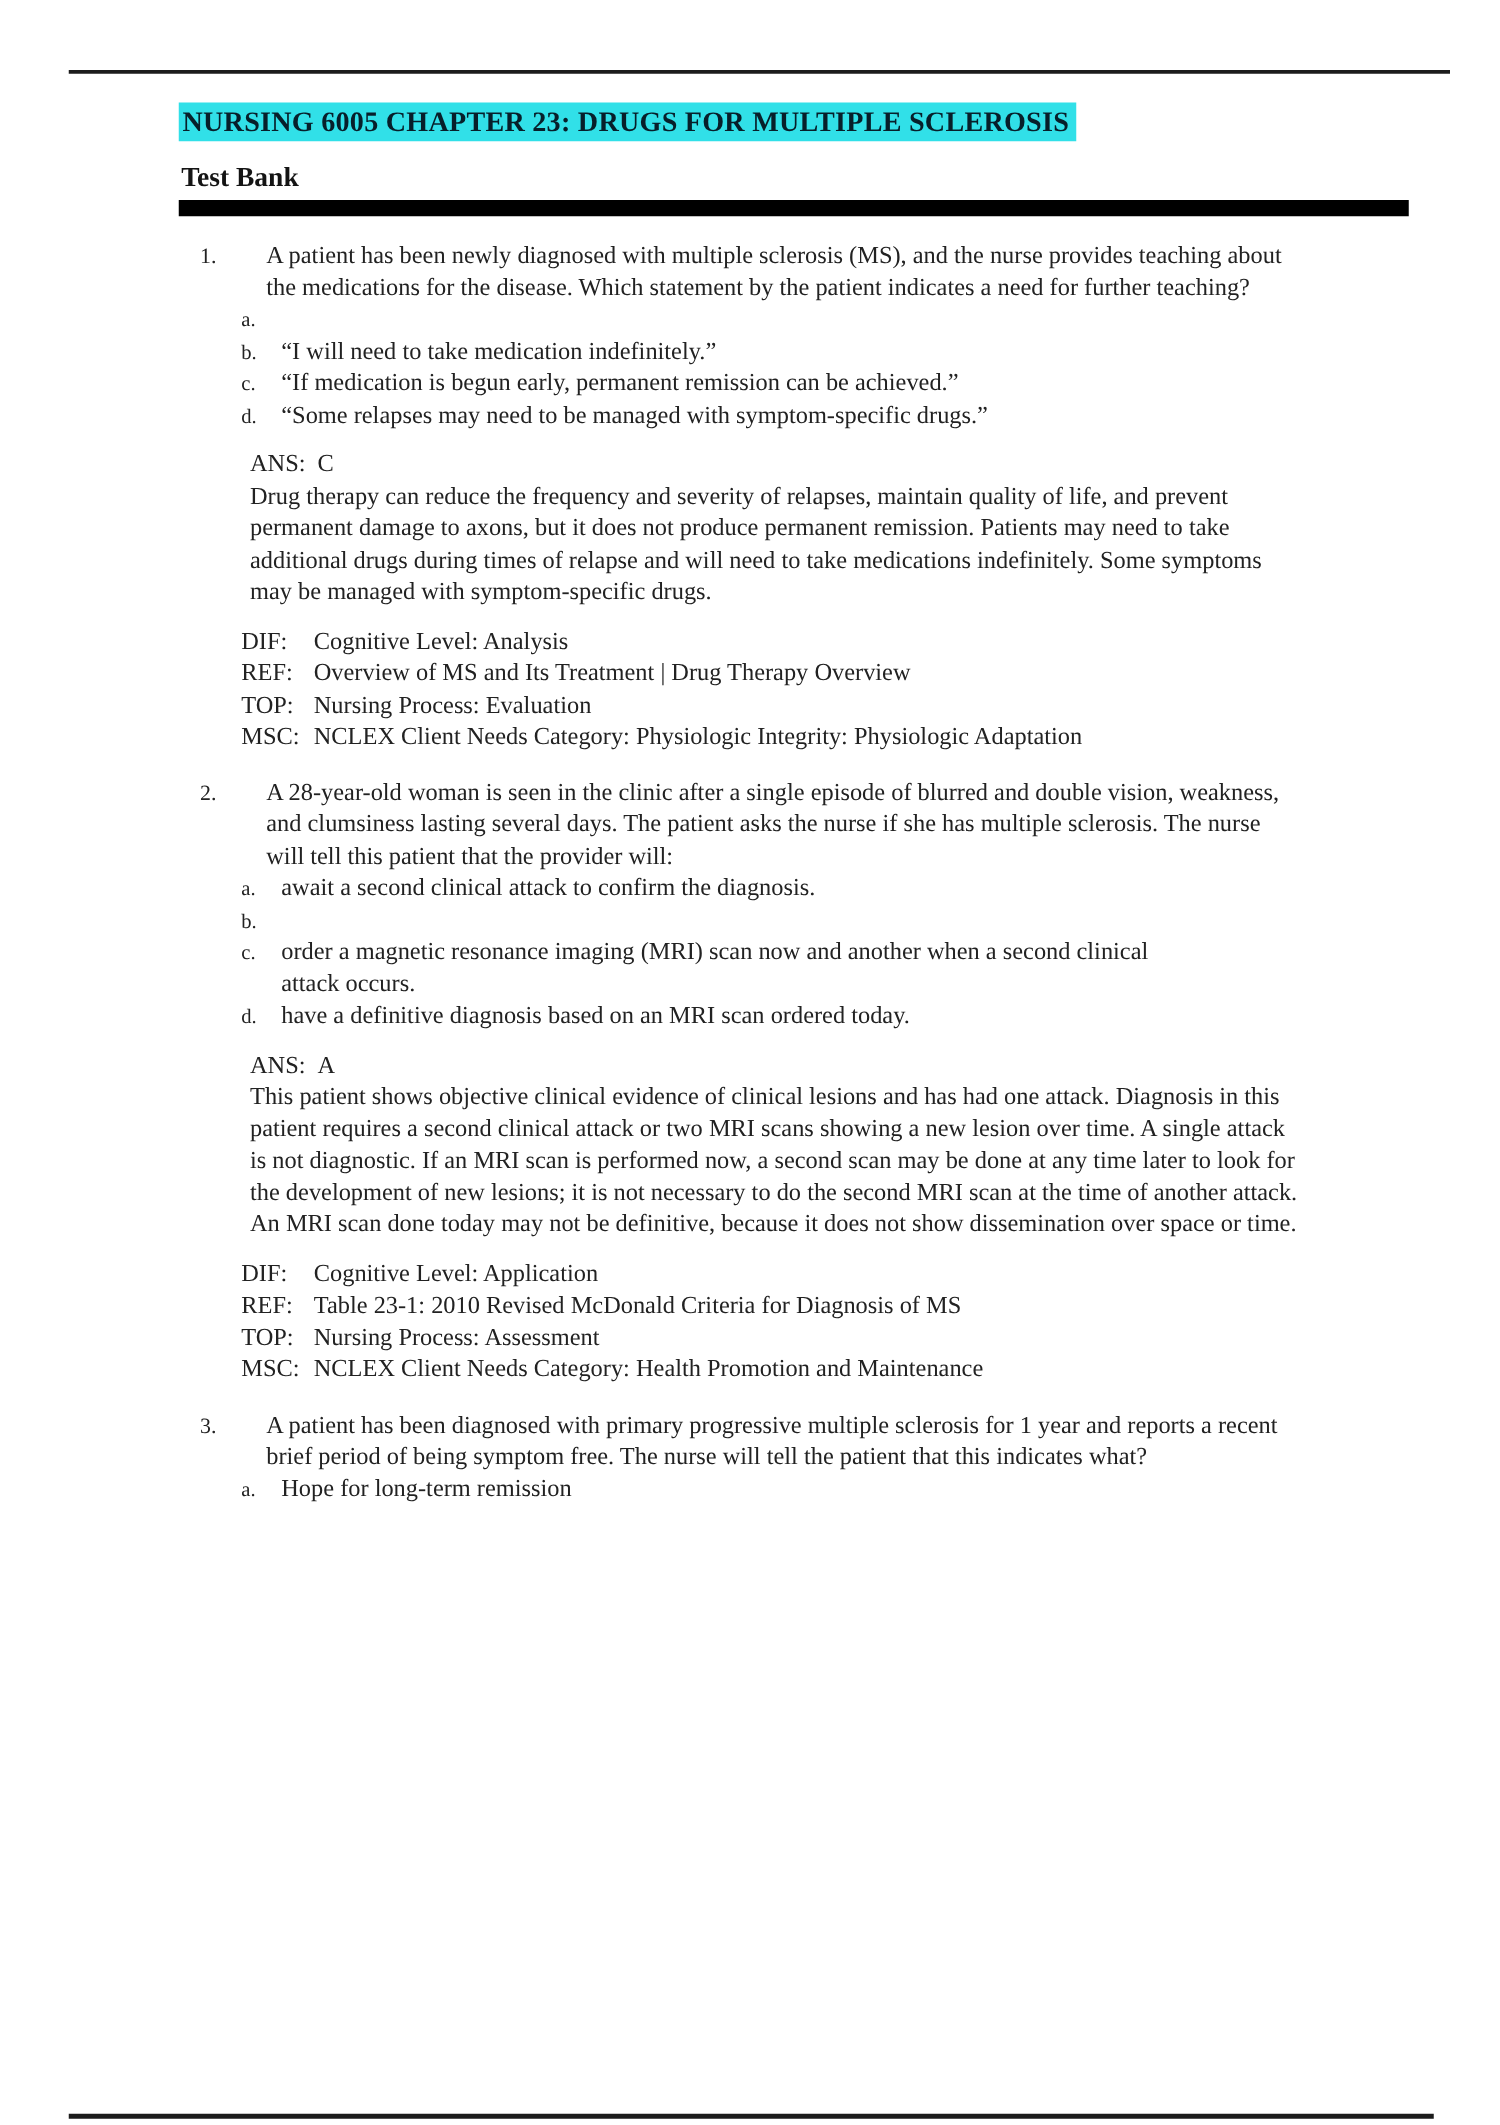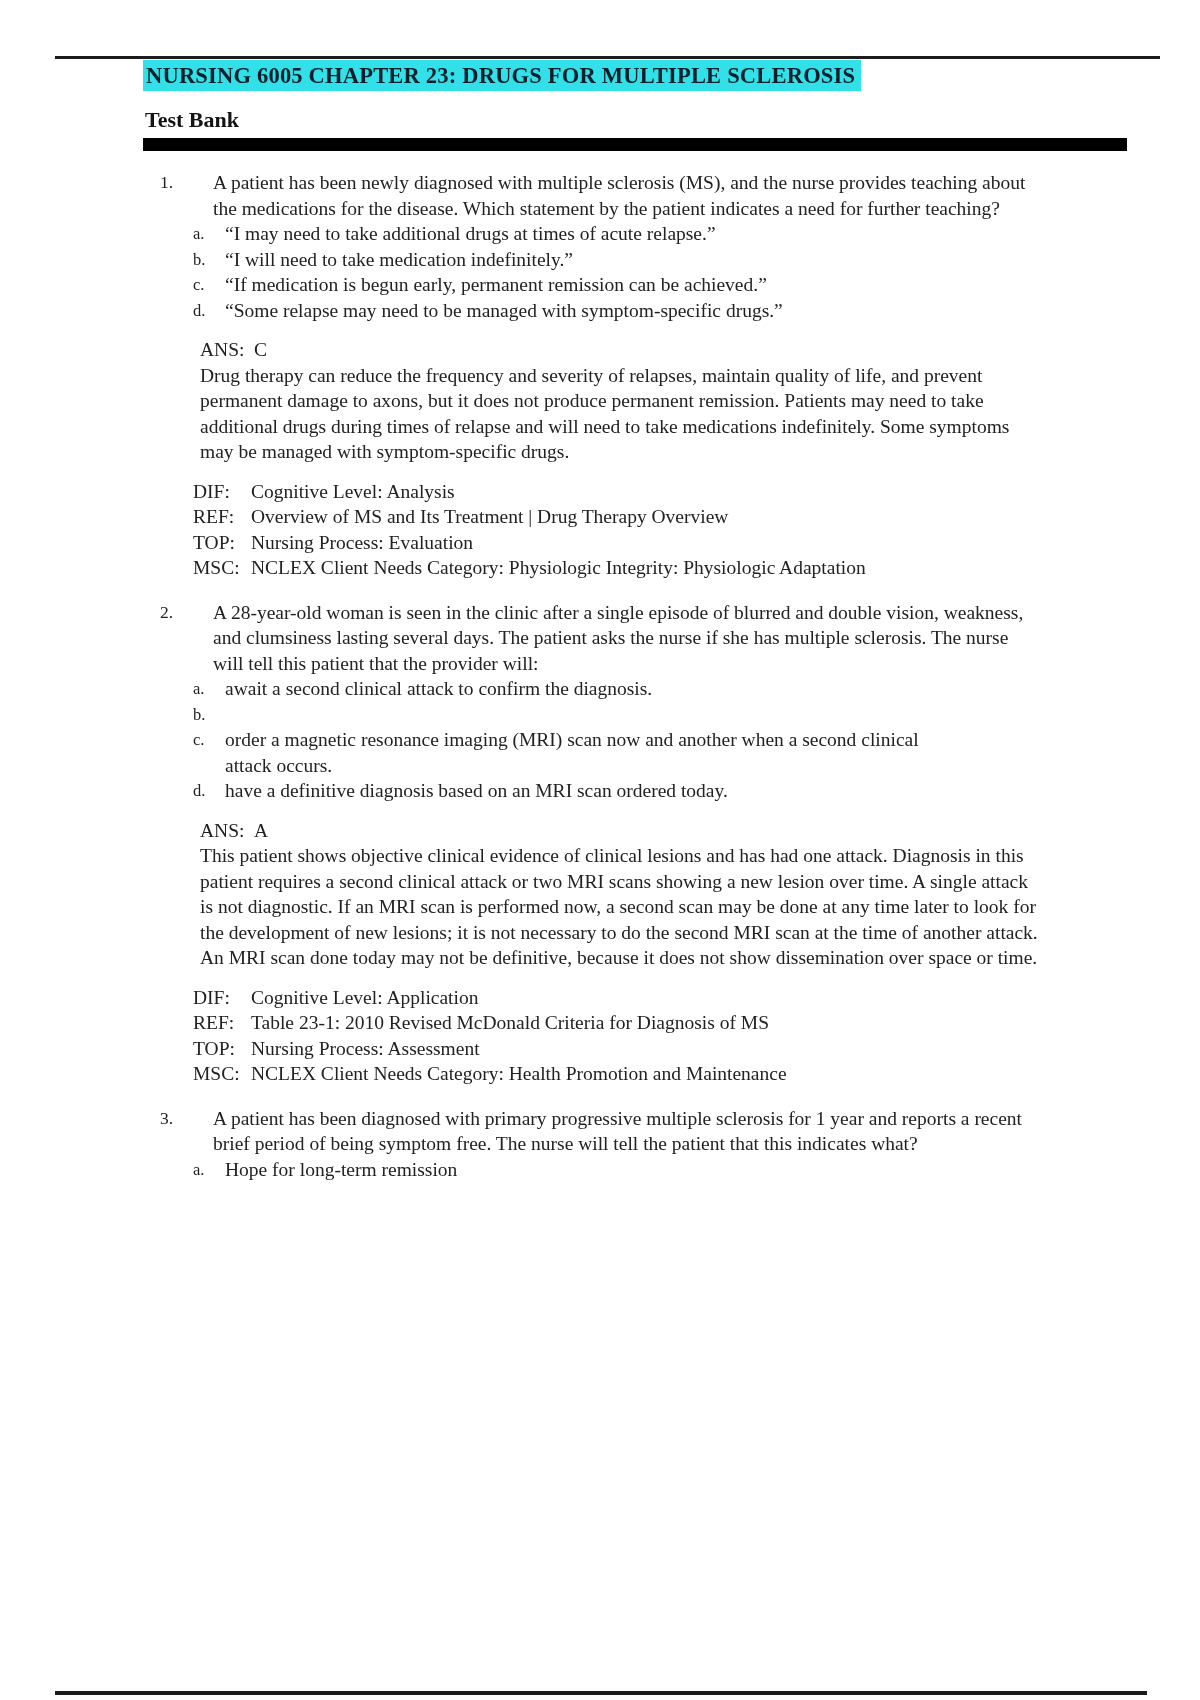--- a/index.html
+++ b/index.html
@@ -27,21 +27,21 @@
     position: absolute;
     left: 55px;
     top: 1691px;
     width: 1092px;
     height: 4px;
     background: #1c1c1c;
   }
   .content {
     position: absolute;
     left: 143px;
-    top: 60px;
+    top: 82px;
     width: 895px;
   }
   .doc-title {
     display: inline-block;
     background: #31e0e8;
     color: #071f2a;
     font-weight: bold;
     font-size: 22.5px;
     line-height: 29px;
     padding: 1px 6px 1px 3px;
@@ -121,33 +121,32 @@
 
 
   <div class="question body-text">
     <div class="q-row">
       <span class="q-num">1.</span>
       <div class="q-stem">A patient has been newly diagnosed with multiple sclerosis (MS), and the nurse provides teaching about the medications for the disease. Which statement by the patient indicates a need for further teaching?</div>
     </div>
     <div class="options">
       <div class="option">
         <span class="opt-letter">a.</span>
-        <div class="opt-text">“I may need to take additional drugs at times of acute relapse.”</div>
       </div>
       <div class="option">
         <span class="opt-letter">b.</span>
         <div class="opt-text">“I will need to take medication indefinitely.”</div>
       </div>
       <div class="option">
         <span class="opt-letter">c.</span>
         <div class="opt-text">“If medication is begun early, permanent remission can be achieved.”</div>
       </div>
       <div class="option">
         <span class="opt-letter">d.</span>
-        <div class="opt-text">“Some relapse may need to be managed with symptom-specific drugs.”</div>
+        <div class="opt-text">“Some relapses may need to be managed with symptom-specific drugs.”</div>
       </div>
     </div>
     <div class="answer">
       <div class="ans-row">
         <span class="ans-label">ANS:</span>
         <span class="ans-value">C</span>
       </div>
       <div class="rationale">Drug therapy can reduce the frequency and severity of relapses, maintain quality of life, and prevent permanent damage to axons, but it does not produce permanent remission. Patients may need to take additional drugs during times of relapse and will need to take medications indefinitely. Some symptoms may be managed with symptom-specific drugs.</div>
     </div>
     <div class="meta">

